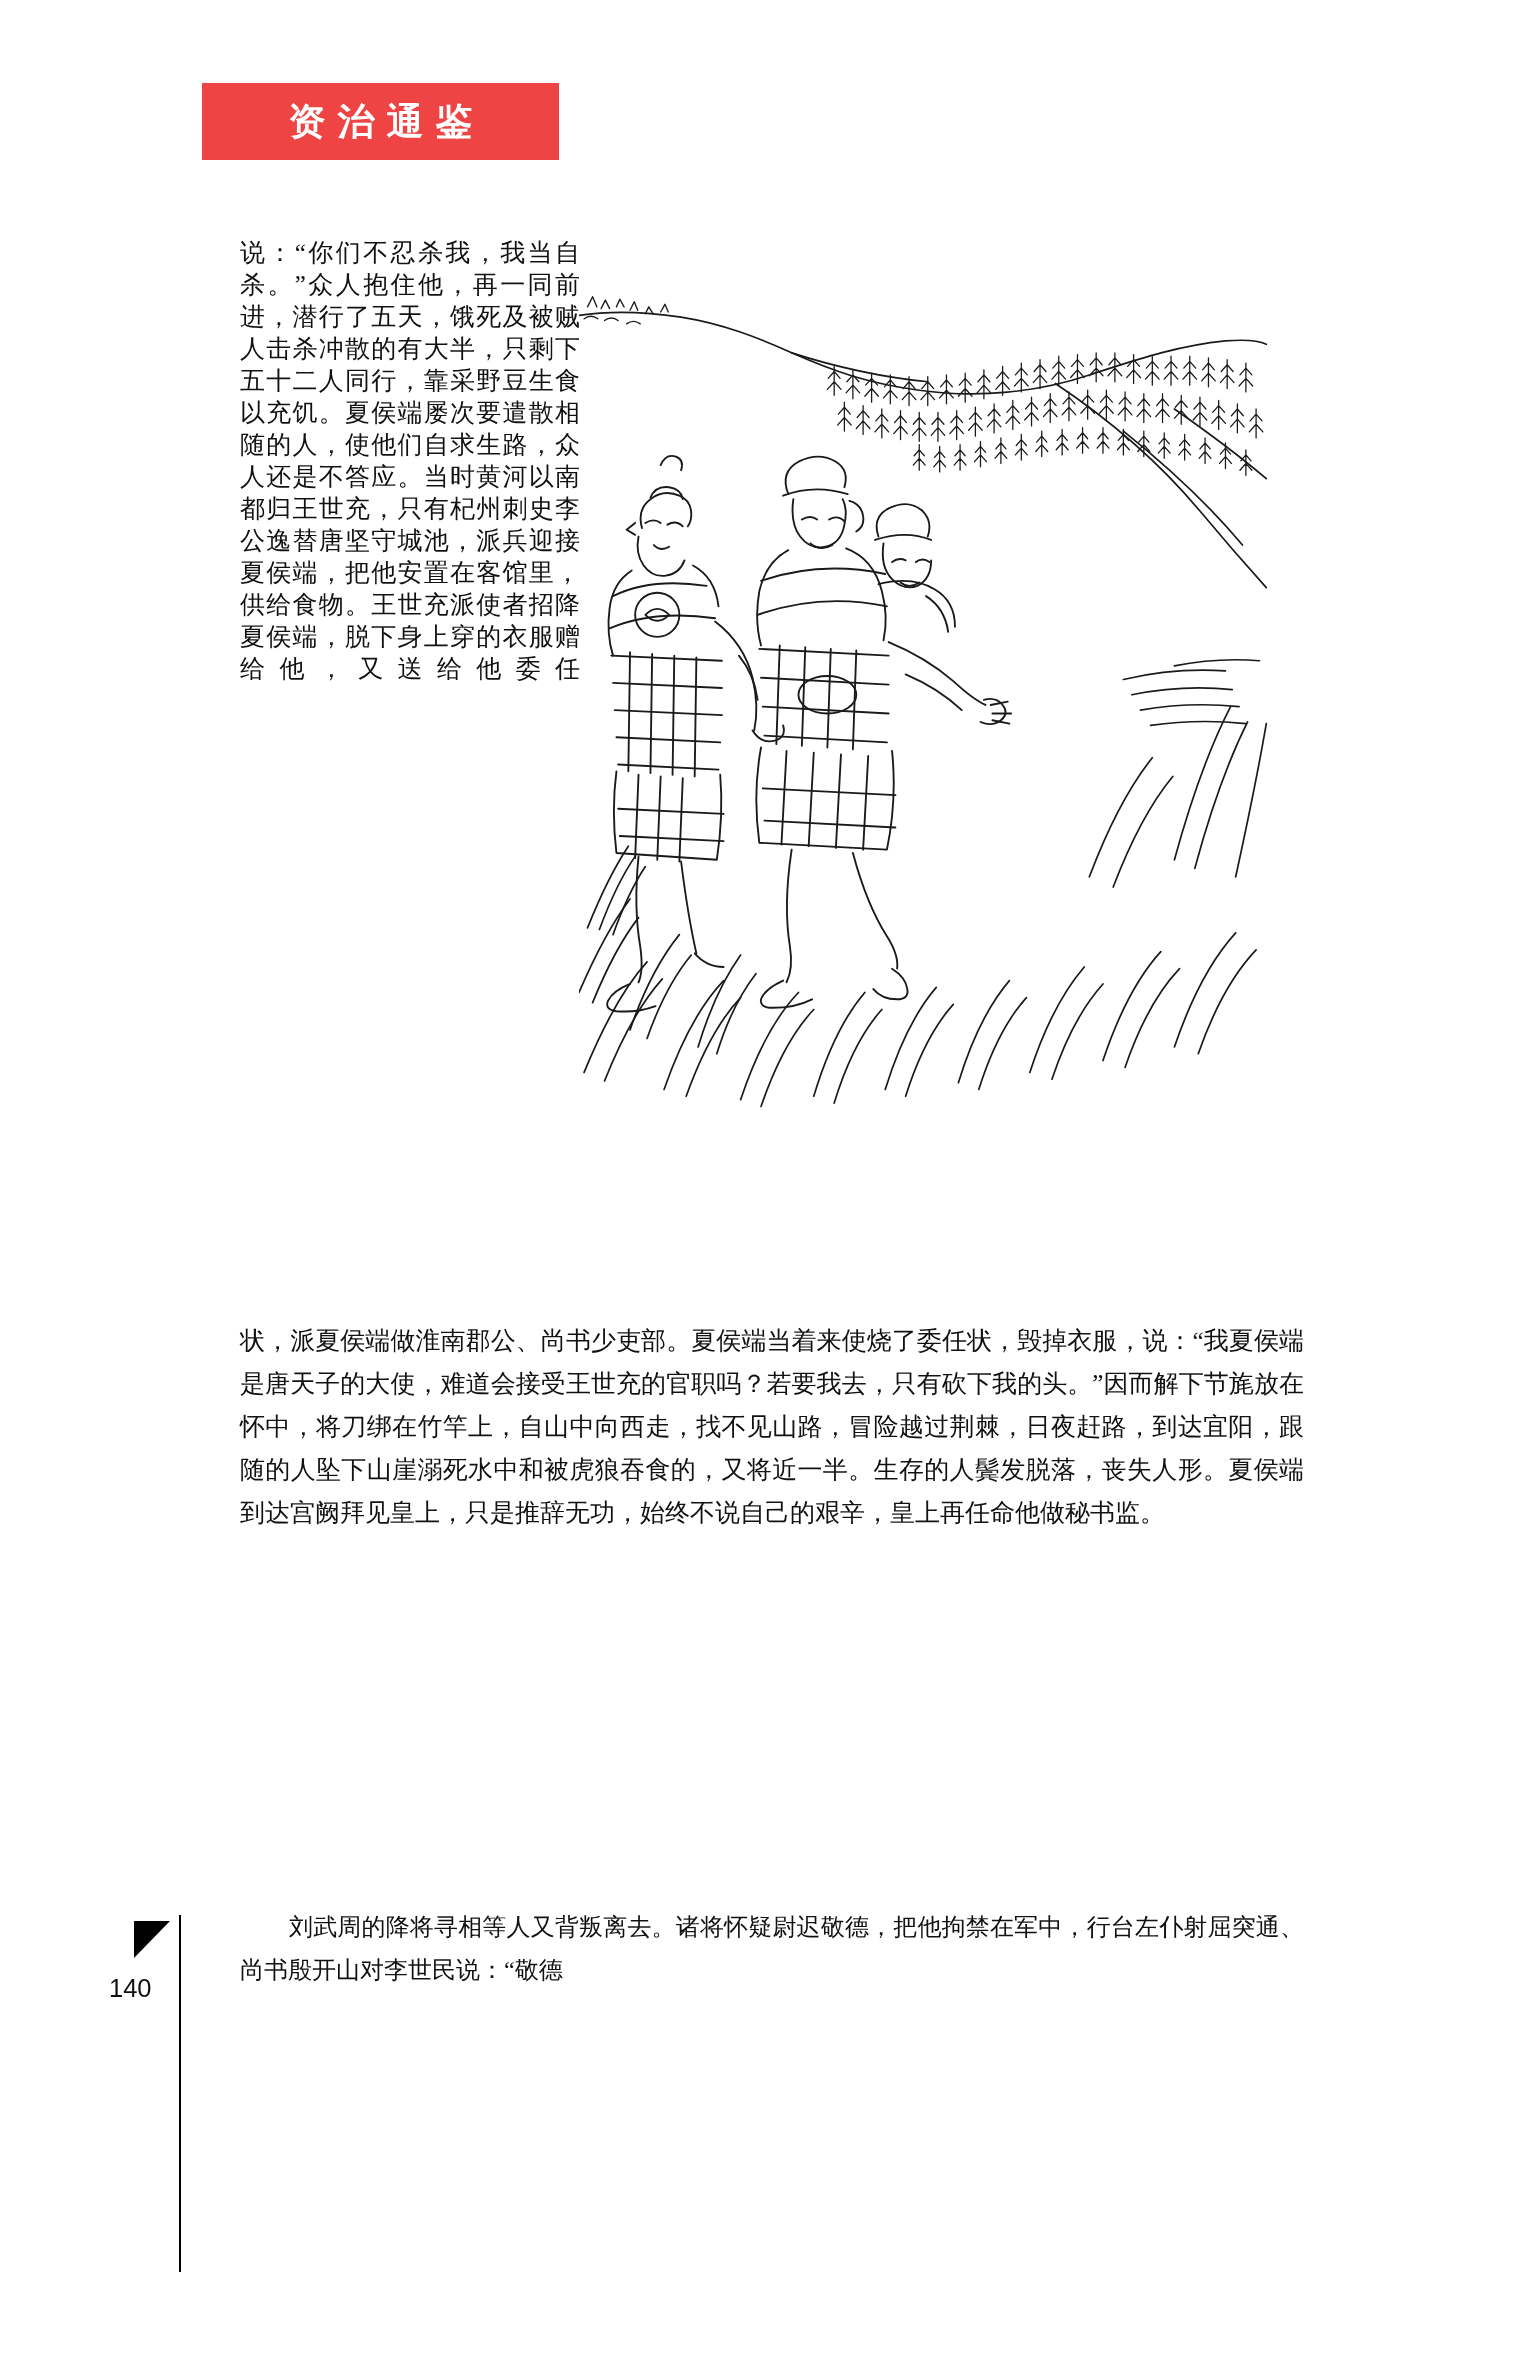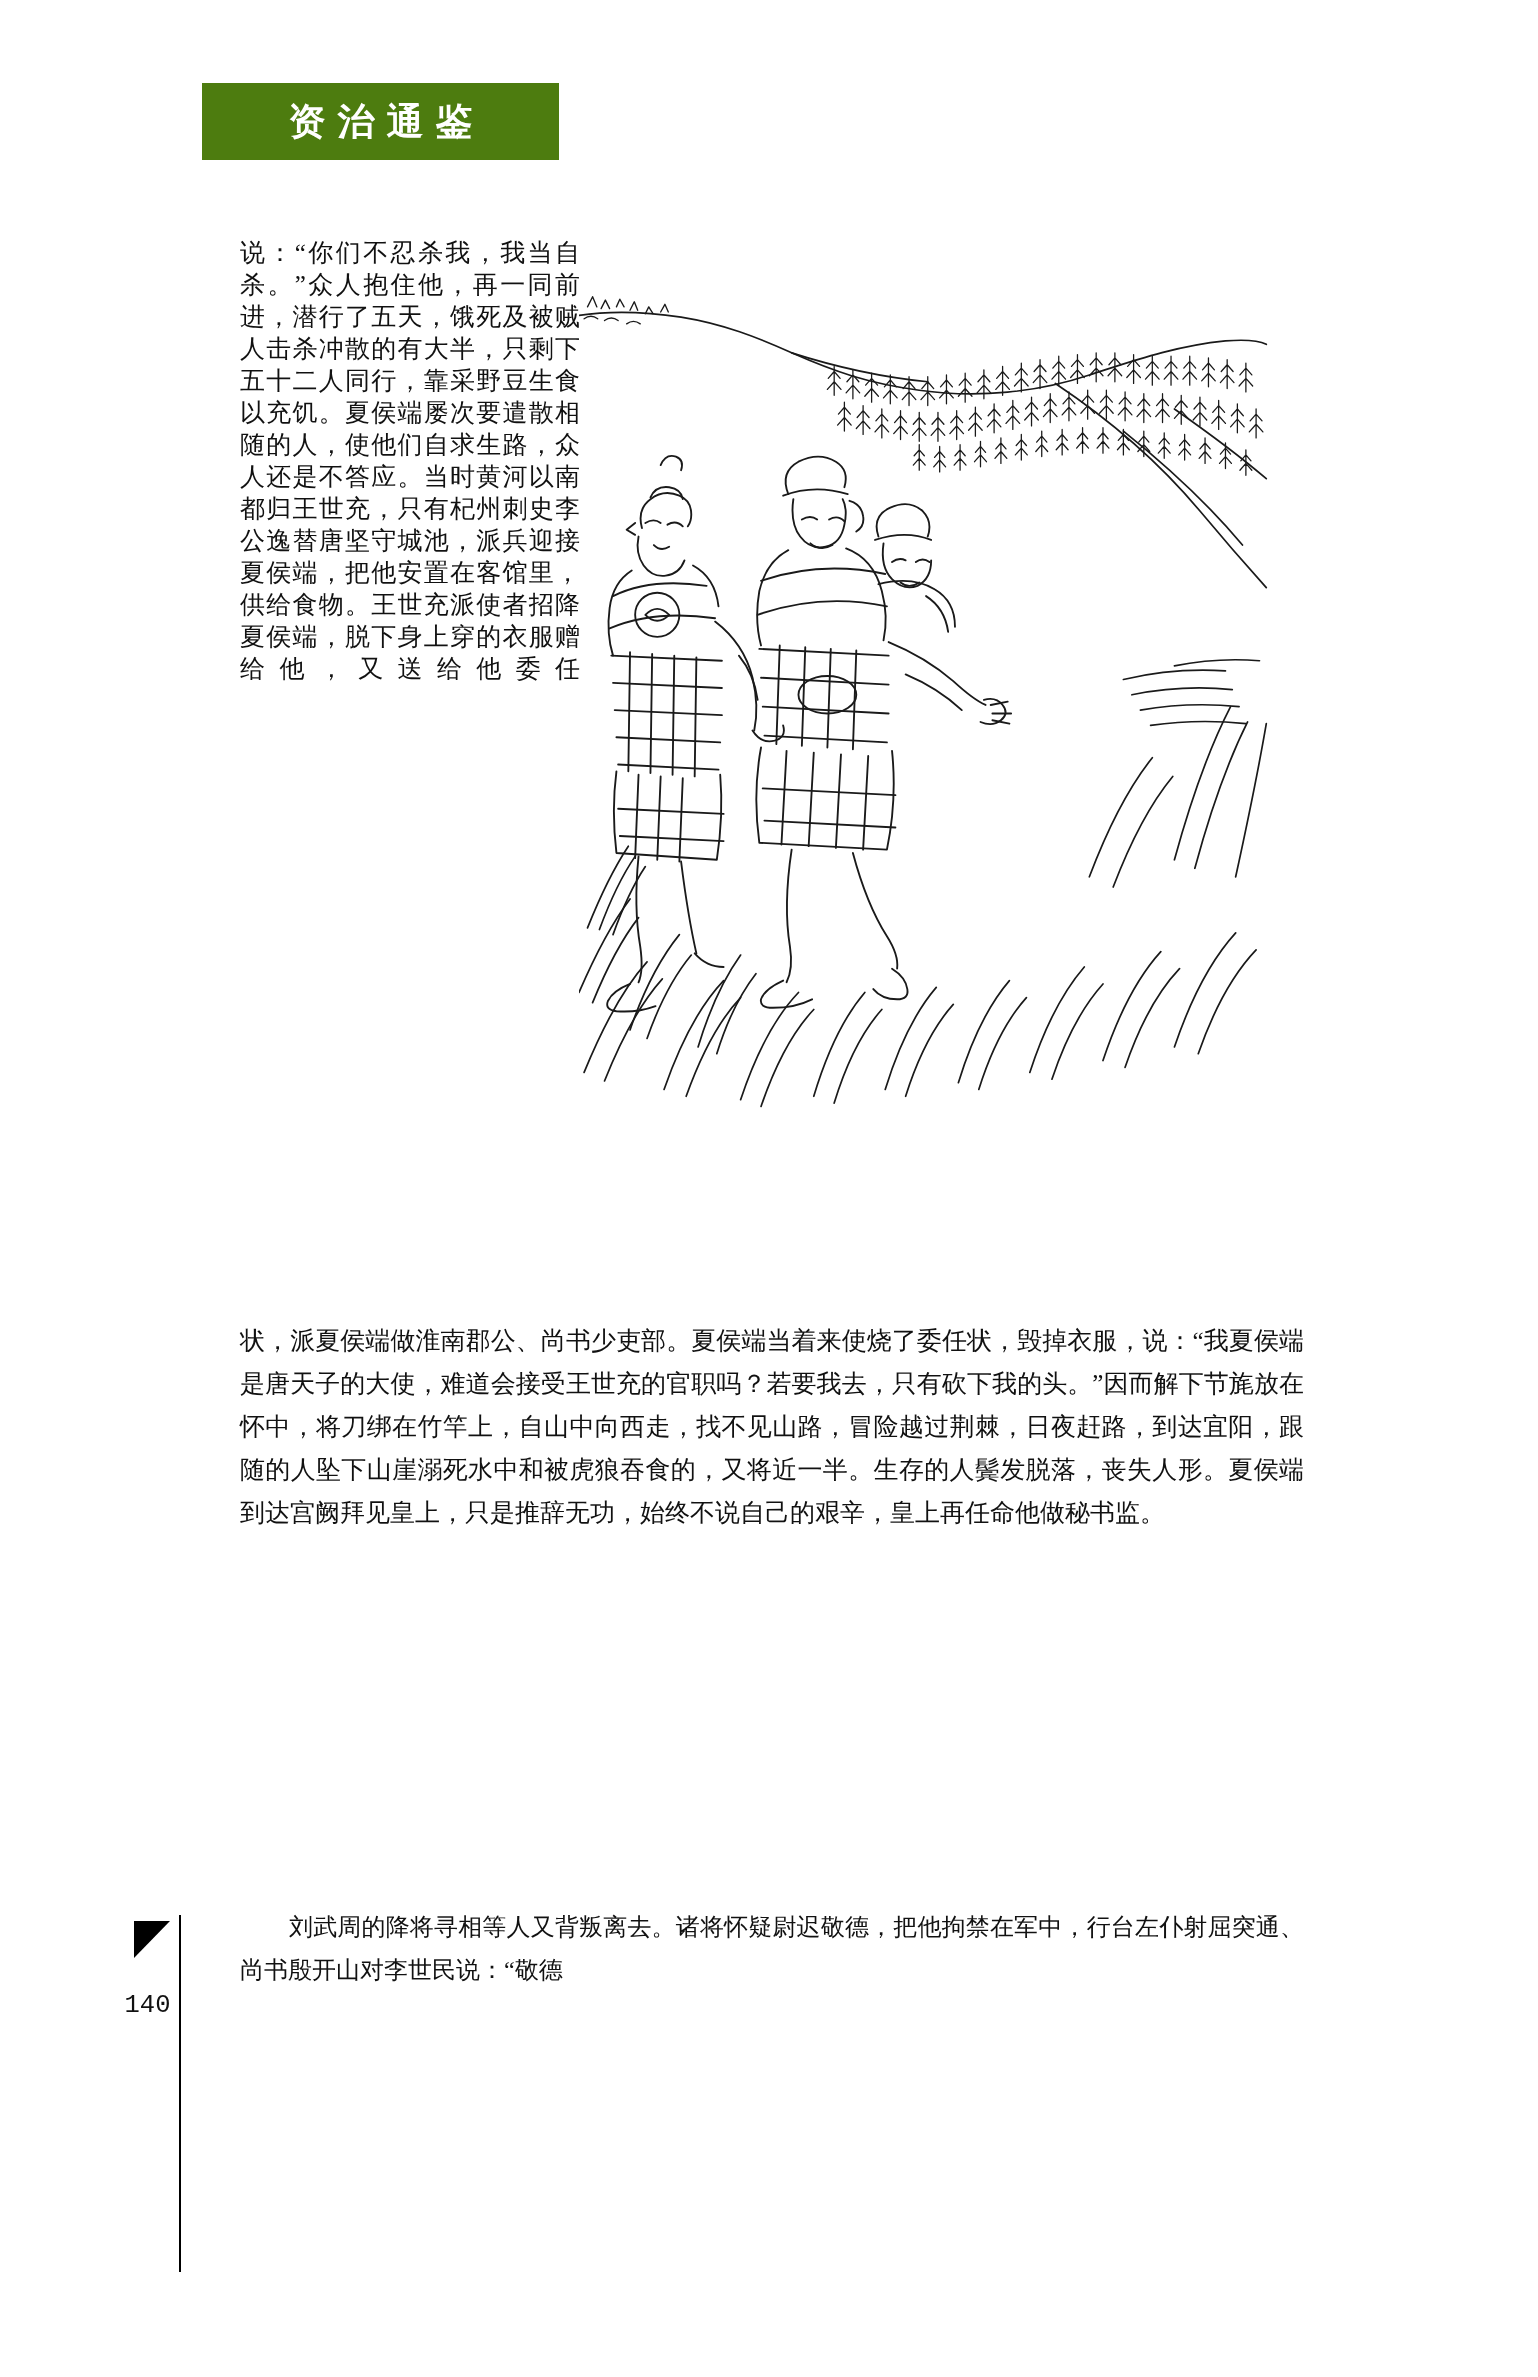--- a/index.html
+++ b/index.html
@@ -23,21 +23,21 @@
     height: 2377px;
   }
 
   
   .header-banner {
     position: absolute;
     left: 202px;
     top: 83px;
     width: 357px;
     height: 77px;
-    background: #4d7c0f;
+    background: #ef4444;
   }
   .header-banner .banner-title {
     position: absolute;
     left: 0; top: 0;
     width: 357px;
     height: 77px;
     line-height: 77px;
     text-align: center;
     color: #ffffff;
     font-size: 37px;
@@ -117,24 +117,22 @@
     width: 0;
     height: 0;
     border-left: 36px solid #000000;
     border-bottom: 37px solid transparent;
   }
   .page-number {
     position: absolute;
     left: 109px;
     top: 1974px;
     width: 77px;
-    text-align: center;
     font-size: 25.5px;
-    font-family: Liberation Mono, monospace;
-    margin-top: 17px;
+    font-family: Liberation Sans, sans-serif;
   }
   .page-rule {
     position: absolute;
     left: 179px;
     top: 1915px;
     width: 1.7px;
     height: 357px;
     background: #000000;
   }
 </style>

